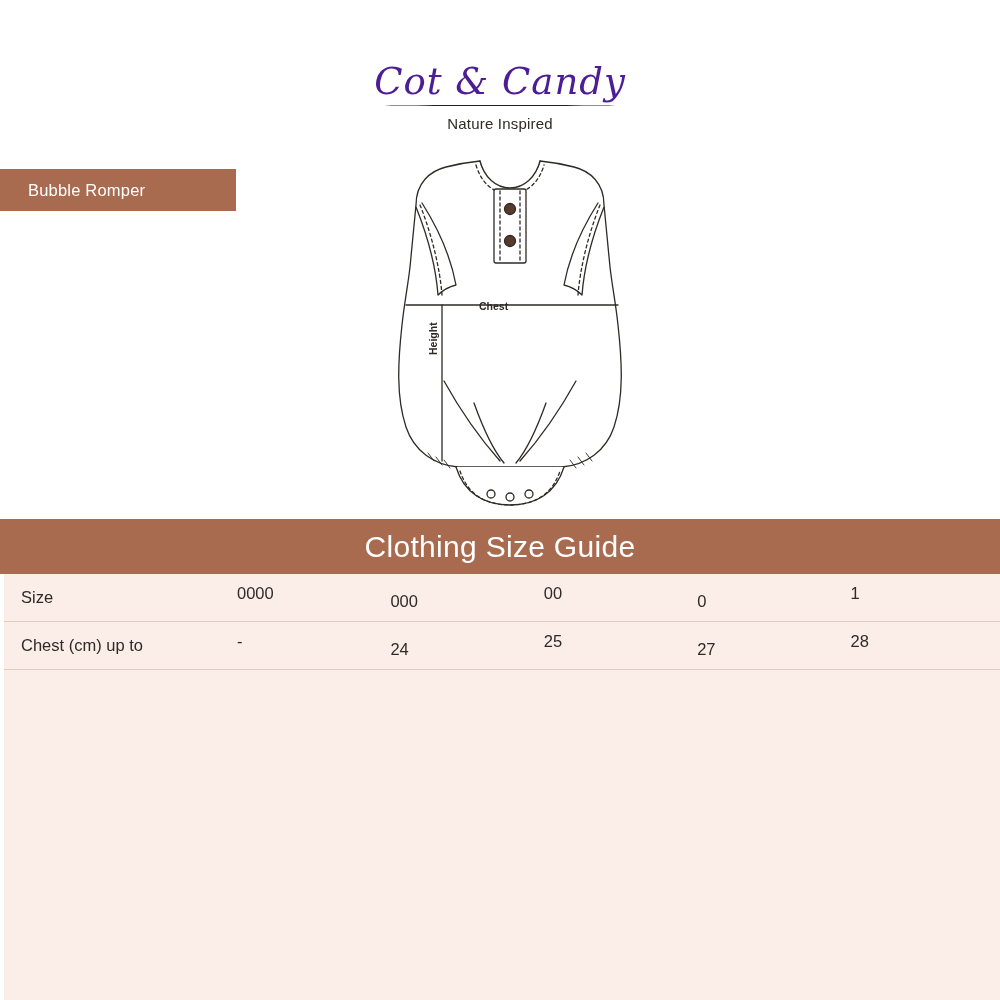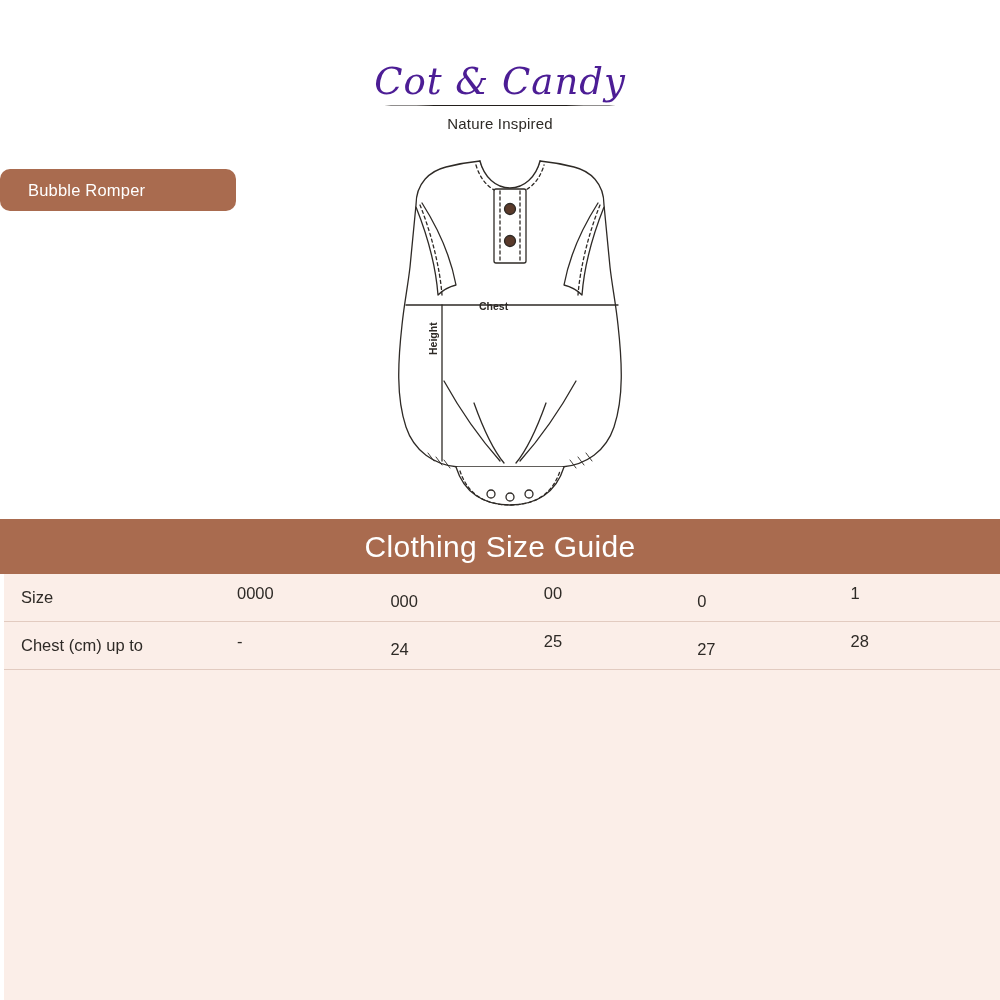--- a/index.html
+++ b/index.html
@@ -54,21 +54,20 @@
   
   .product-tag {
     position: absolute;
     left: 0;
     top: 169px;
     width: 236px;
     height: 42px;
     background: #a96b4f;
     display: flex;
     align-items: center;
-    border-radius: 10px;
   }
   .product-tag span {
     color: #ffffff;
     font-size: 16.5px;
     padding-left: 28px;
     letter-spacing: 0.2px;
   }
 
   
   .illustration {

